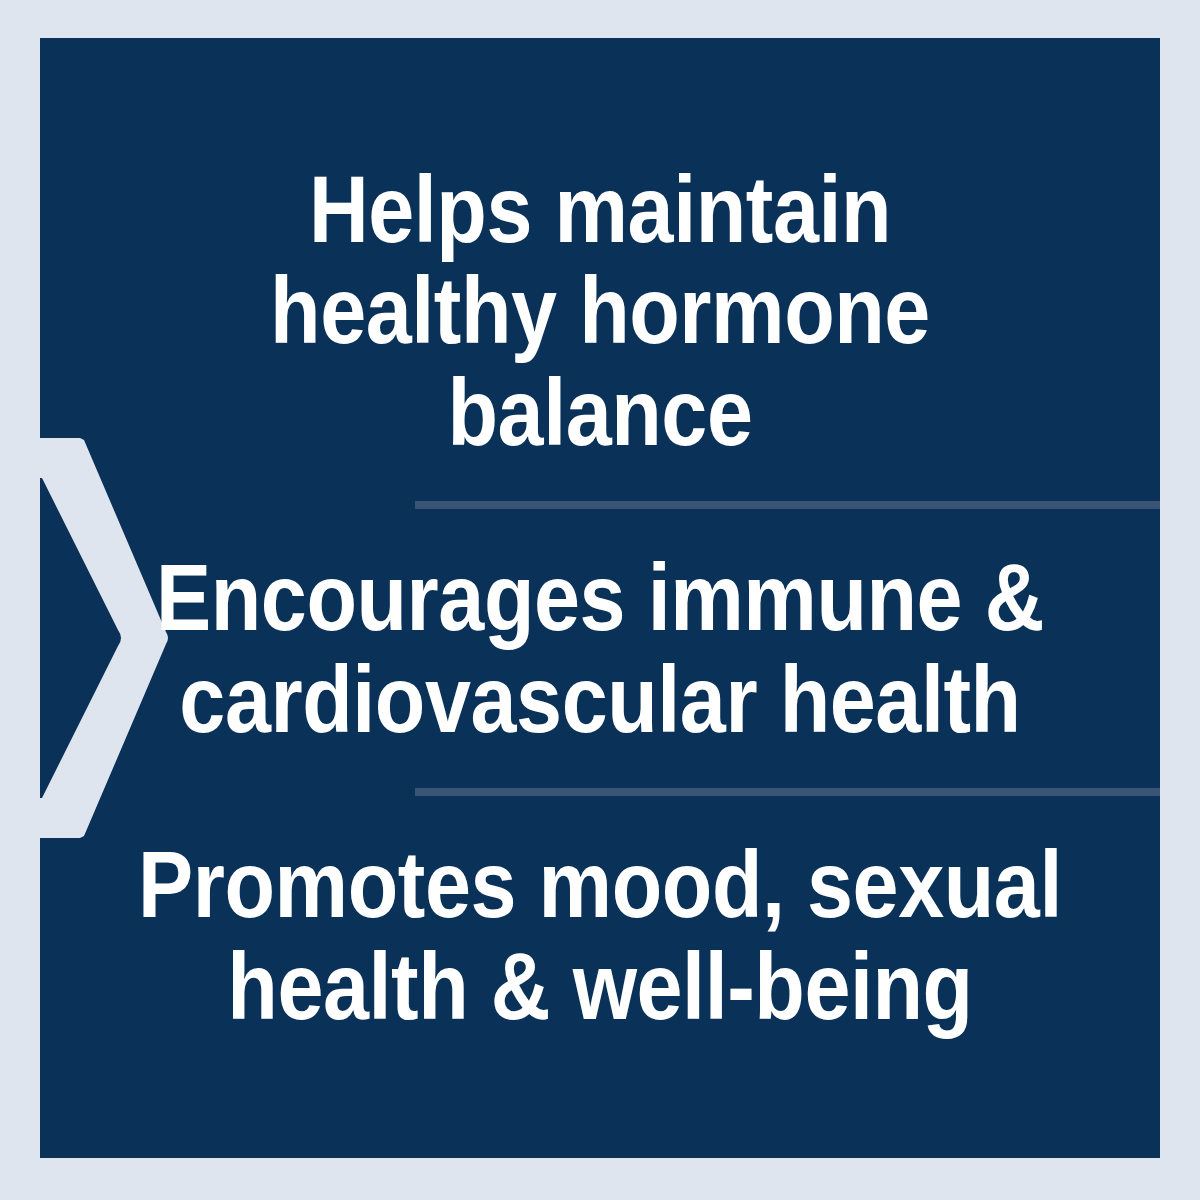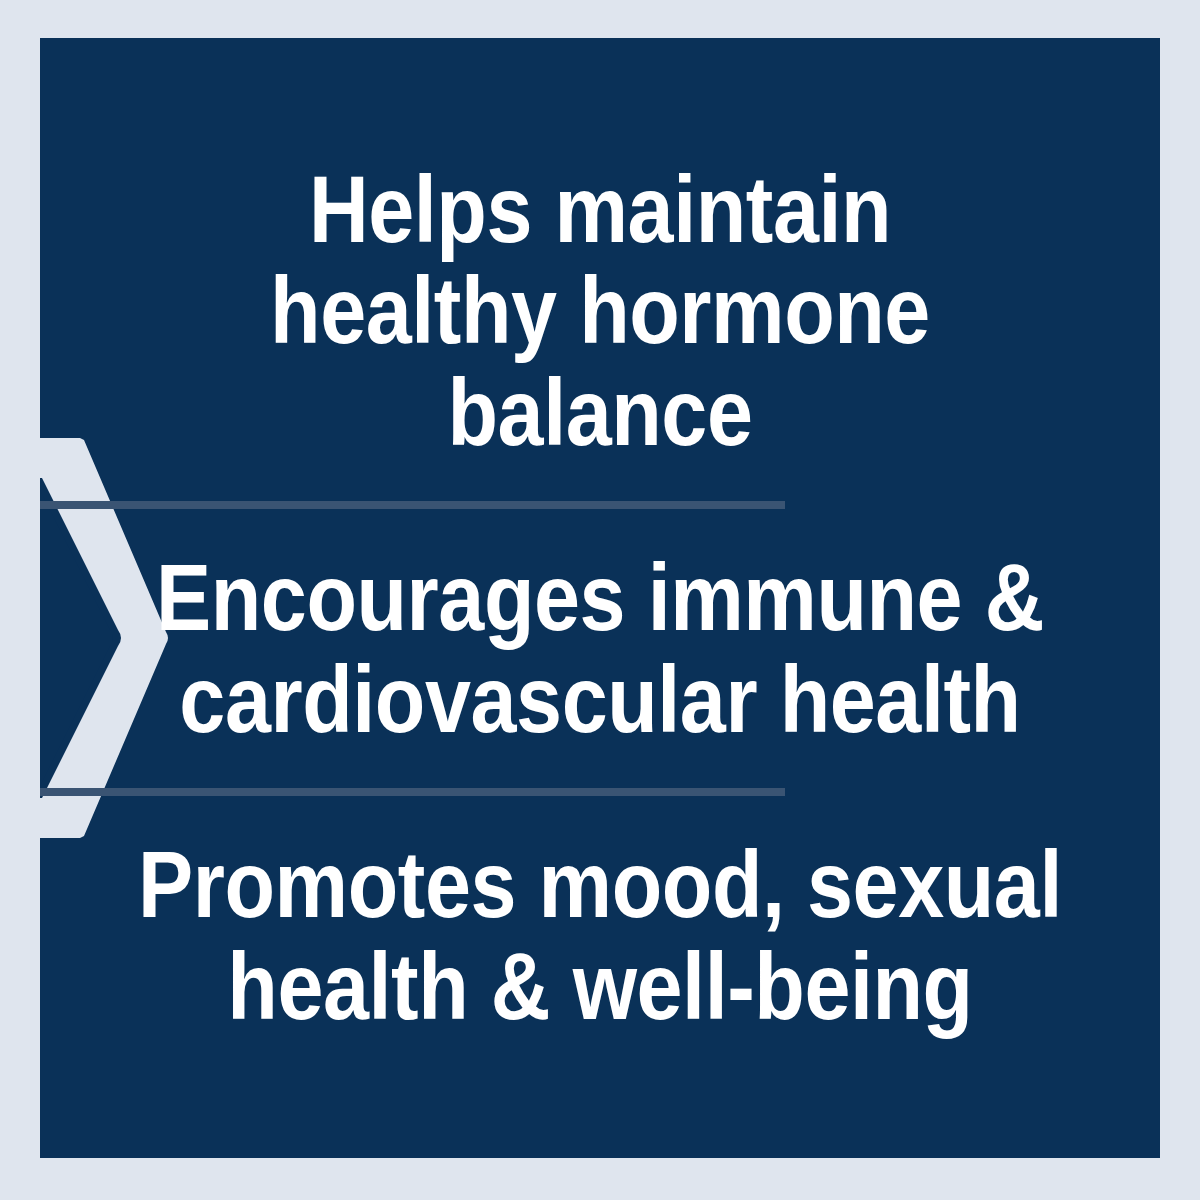--- a/index.html
+++ b/index.html
@@ -43,21 +43,21 @@
   
   #benefits {
     position:absolute;
     left:40px;
     top:38px;
     width:1120px;
     height:1120px;
     display:flex;
     flex-direction:column;
     justify-content:center;
-    align-items:flex-start;
+    align-items:flex-end;
   }
 
   .benefit {
     width:100%;
     text-align:center;
     color:#ffffff;
     font-weight:700;
     letter-spacing:-0.5px;
     line-height:1.08;
     font-size:94px;

